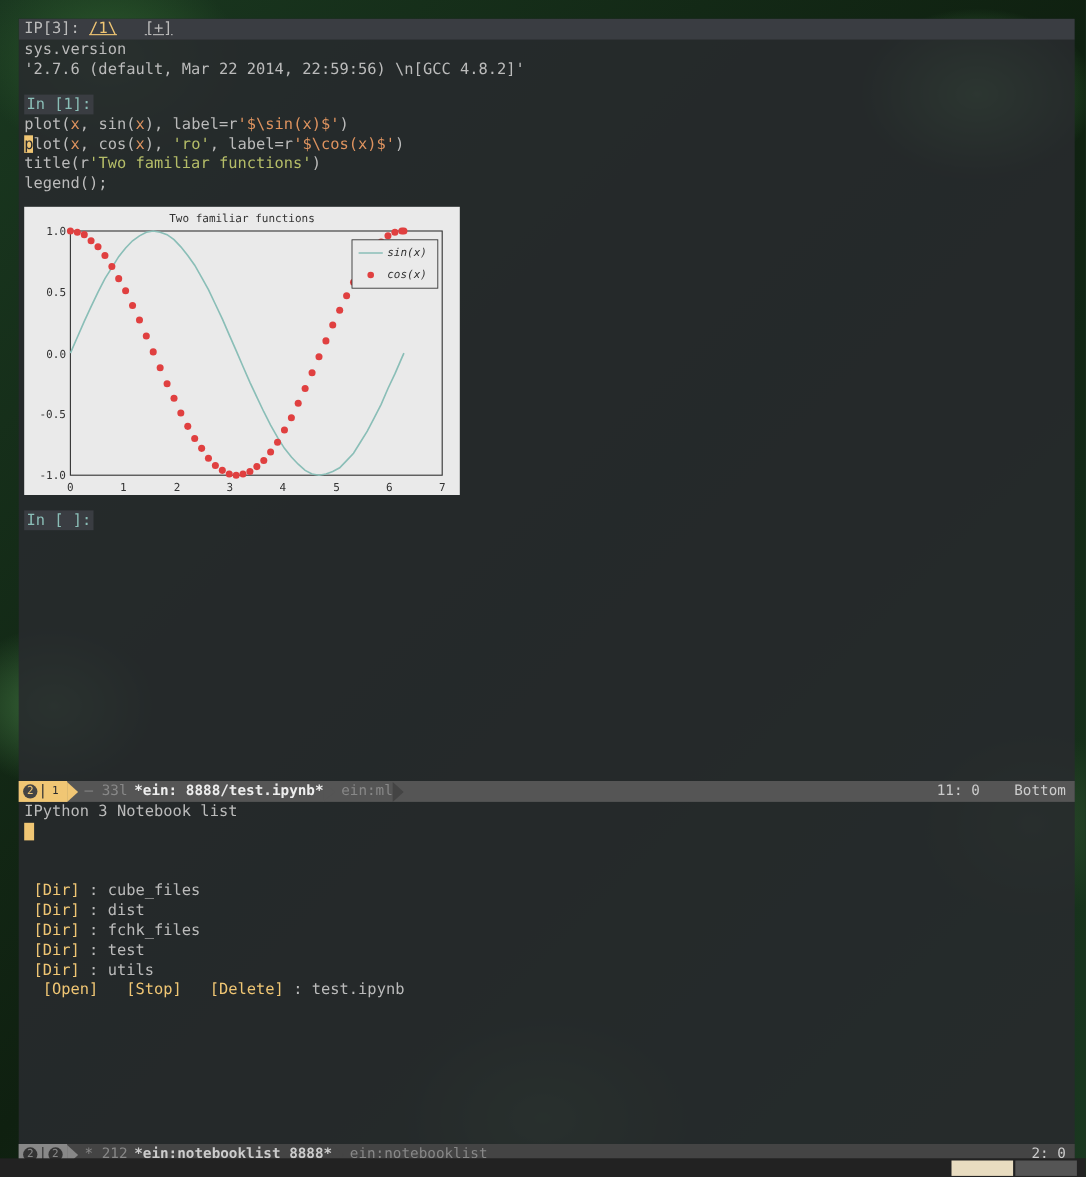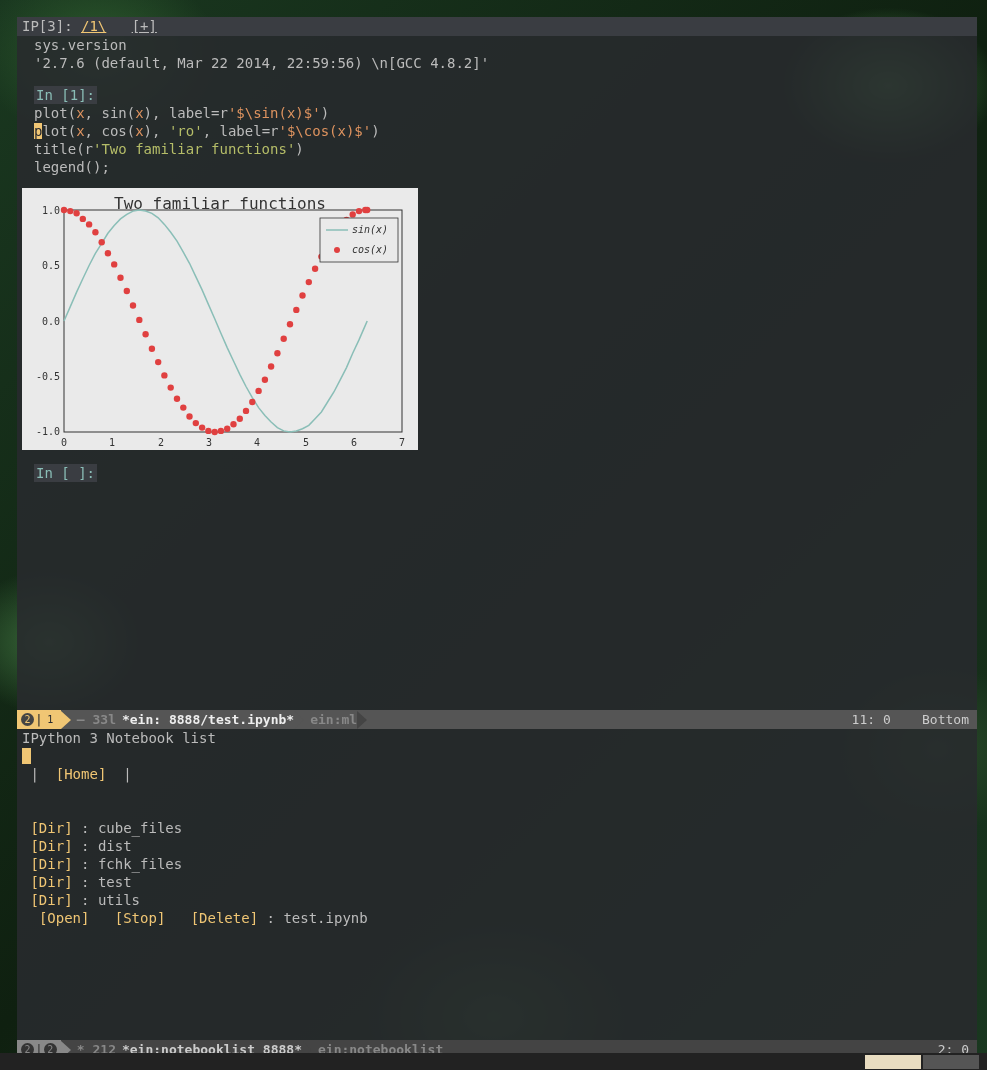--- a/index.html
+++ b/index.html
@@ -39,21 +39,21 @@
 .header-line {
   background: #3a3d42;
   padding: 0 5px;
   line-height: 19px;
   height: 19px;
 }
 .header-line .ip { color: #bbb; }
 .header-line .slash { color: #f0c674; text-decoration: underline; }
 .header-line .plus { color: #bbb; text-decoration: underline; }
 .code-area {
-  padding: 0 17px;
+  padding: 0 5px;
   line-height: 18px;
 }
 .cell-header {
   background: #3a3d42;
   display: inline-block;
   padding: 0 2px;
 }
 .cell-header .in-bracket { color: #8abeb7; }
 .out-text { color: #bbb; }
 .kw-orange { color: #de935f; }
@@ -67,21 +67,21 @@
   width: 396px;
   height: 262px;
   position: relative;
 }
 .chart-title {
   position: absolute;
   top: 6px;
   width: 100%;
   text-align: center;
   color: #333;
-  font-size: 16px;
+  font-size: 10px;
 }
 .chart-svg {
   position: absolute;
   left: 0;
   top: 0;
 }
 .empty-cell { margin-top: 14px; }
 .modeline {
   background: #555;
   height: 19px;
@@ -114,21 +114,21 @@
 .ml-circle.light { background: #f0c674; color: #282a2e; }
 .ml-arrow {
   width: 0; height: 0;
   border-top: 9.5px solid transparent;
   border-bottom: 9.5px solid transparent;
   border-left: 10px solid #f0c674;
 }
 .ml-arrow.inactive { border-left-color: #888; }
 .ml-arrow.gray { border-left-color: #555; }
 .ml-arrow.gray2 { border-left-color: #444; }
-.ml-text { padding: 0 6px; color: #ccc; font-weight: bold; }
+.ml-text { padding: 0 6px; color: #ccc; }
 .ml-text.dim { color: #888; }
 .ml-buffer { color: #eee; font-weight: bold; }
 .ml-right { position: absolute; right: 8px; color: #ccc; }
 .bottom-window {
   height: 311px;
 }
 .nb-list {
   padding: 0 5px;
   line-height: 18px;
 }
@@ -305,25 +305,20 @@
     <span class="ml-arrow gray2" style="margin-left:-6px;"></span>
     <span class="ml-right">
       <span>11: 0</span>&nbsp;&nbsp;&nbsp;&nbsp;<span>Bottom</span>
     </span>
   </div>
 
   <div class="bottom-window">
     <div class="nb-list">
       <div class="nb-title">IPython 3 Notebook list</div>
       <div><span class="cursor-line"></span></div>
-      <div class="nb-breadcrumb">
-        <span>&nbsp;</span><span class="pipe">|</span>
-        <span>&nbsp;</span><span class="home">[Home]</span>
-        <span>&nbsp;</span><span class="pipe">|</span>
-      </div>
       <div style="height:18px;"></div>
       <div style="height:18px;"></div>
       <div id="nb-items">
           <div class="nb-item">&nbsp;<span class="tag">[Dir]</span><span class="sep"> : </span><span class="name">cube_files</span></div>
           <div class="nb-item">&nbsp;<span class="tag">[Dir]</span><span class="sep"> : </span><span class="name">dist</span></div>
           <div class="nb-item">&nbsp;<span class="tag">[Dir]</span><span class="sep"> : </span><span class="name">fchk_files</span></div>
           <div class="nb-item">&nbsp;<span class="tag">[Dir]</span><span class="sep"> : </span><span class="name">test</span></div>
           <div class="nb-item">&nbsp;<span class="tag">[Dir]</span><span class="sep"> : </span><span class="name">utils</span></div>
         </div>
       <div class="nb-item">

